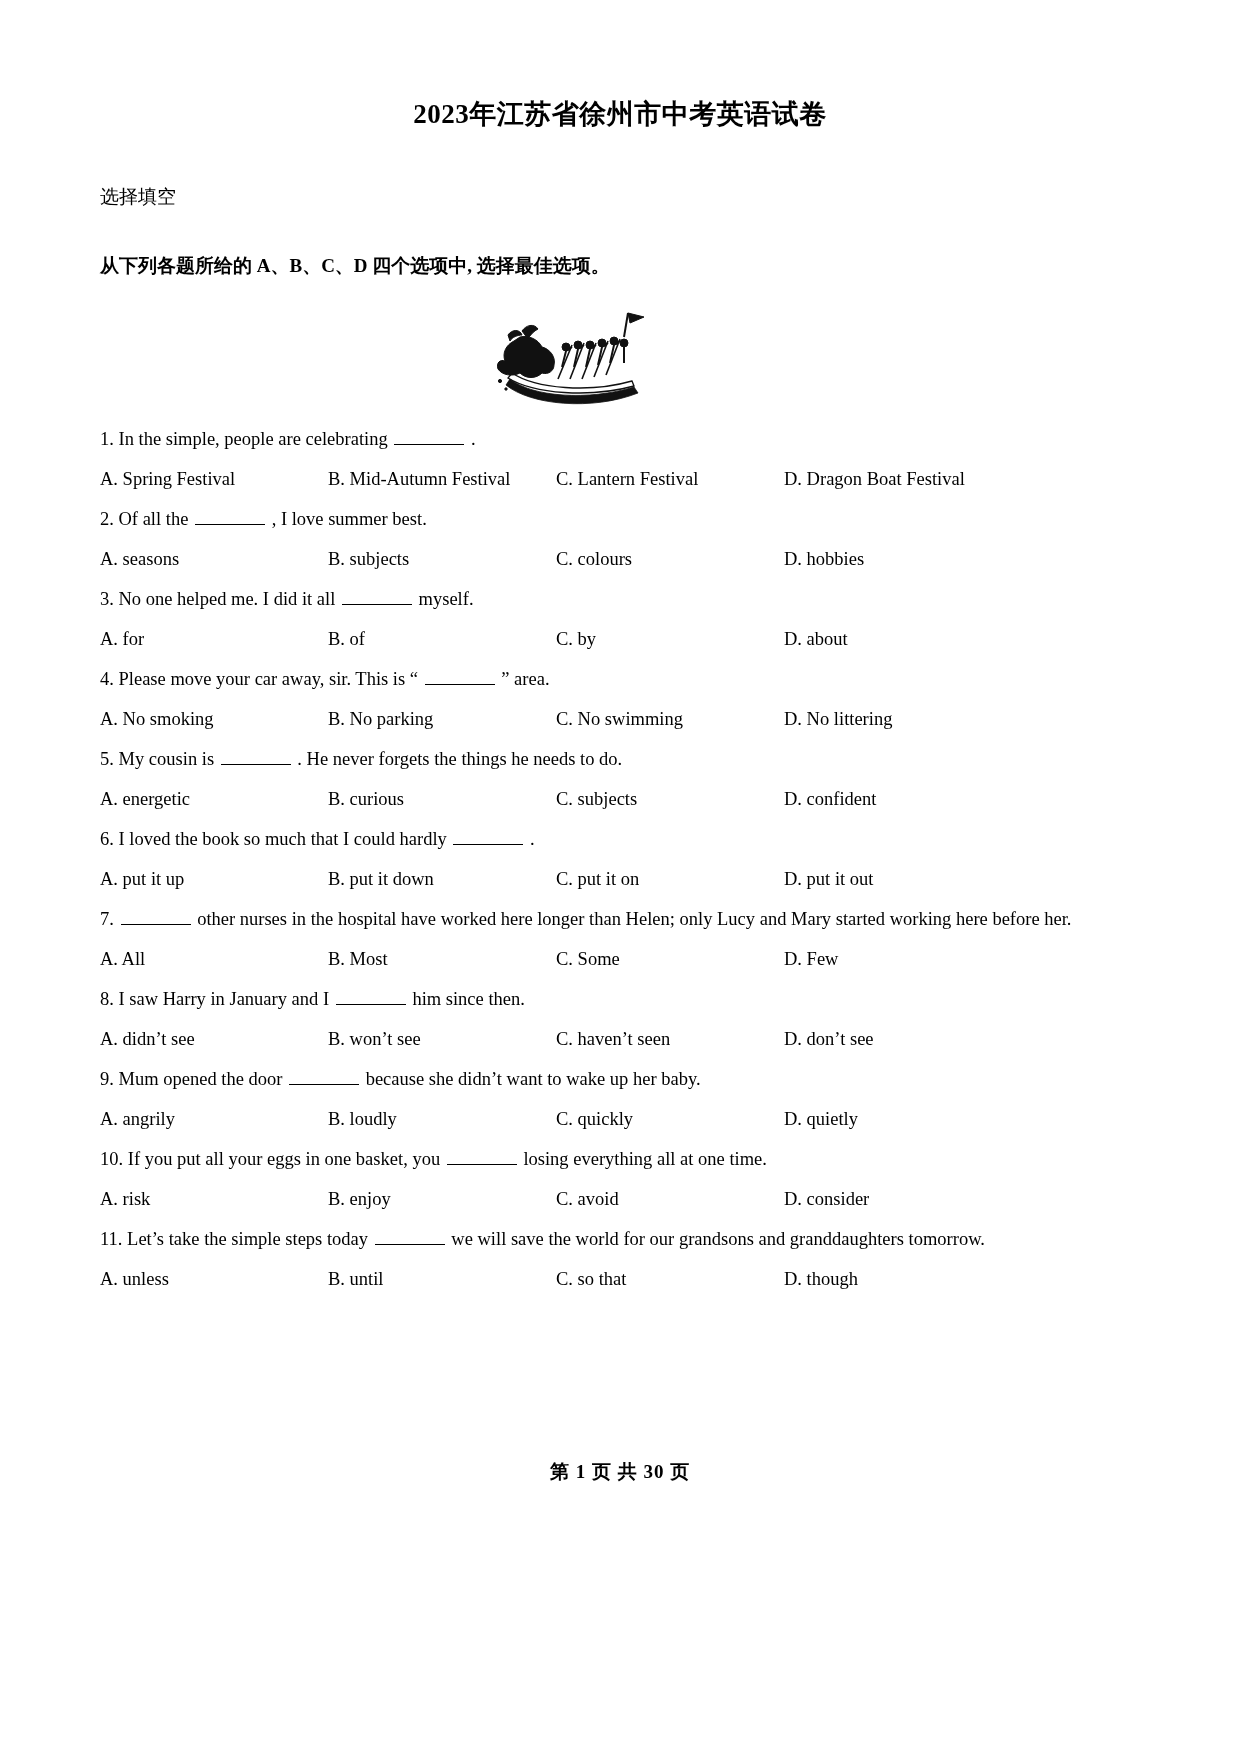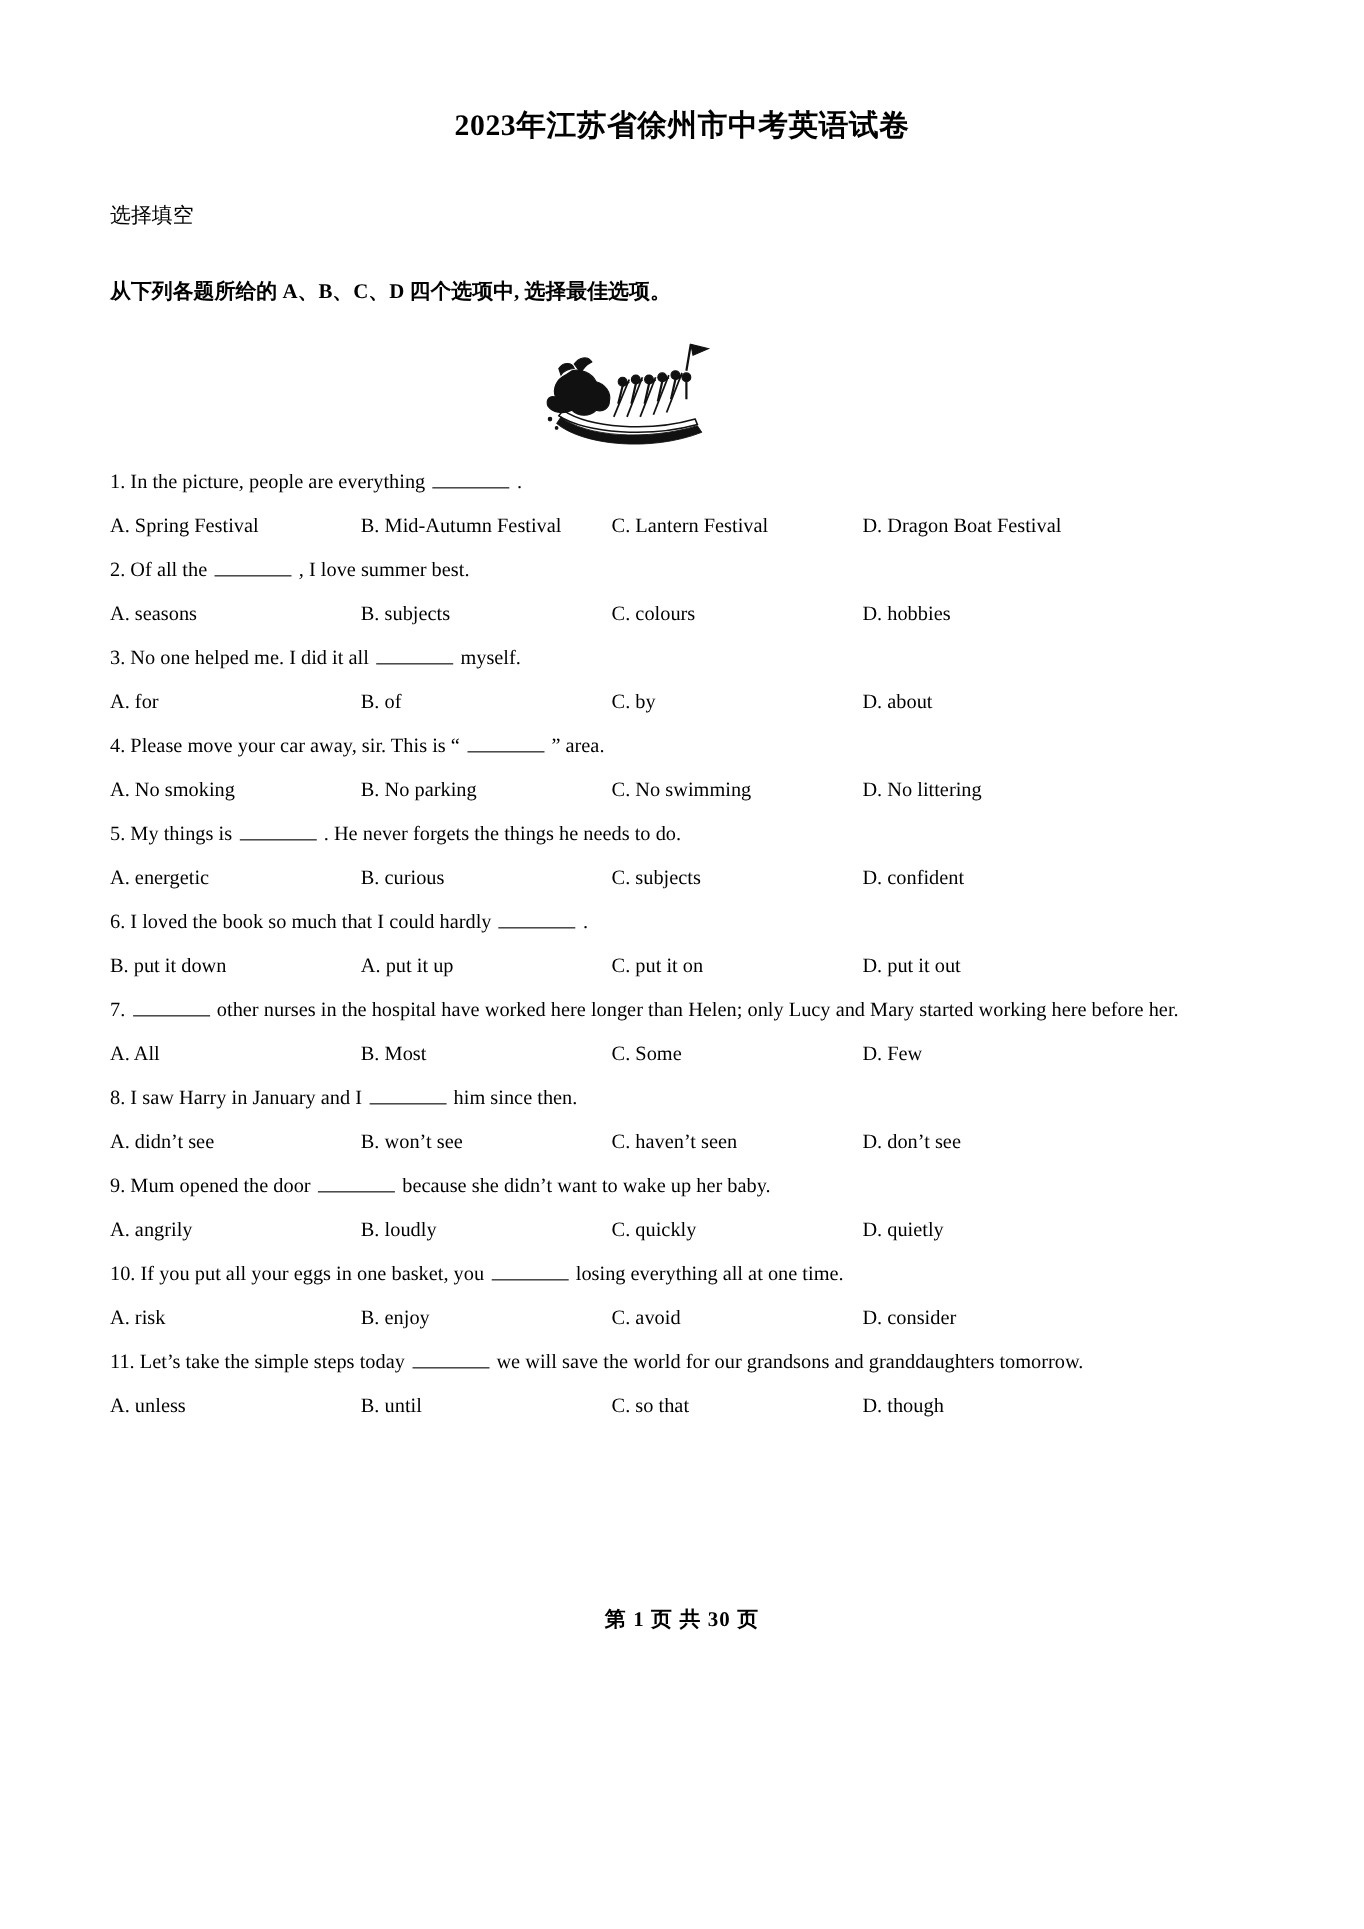--- a/index.html
+++ b/index.html
@@ -152,21 +152,21 @@
         <path d="M132 36 L136 12" stroke-width="2" fill="none"></path>
         <path d="M136 12 L152 16 L138 22 Z"></path>
         <circle cx="132" cy="42" r="4"></circle>
         <path d="M132 46 L132 62" stroke-width="2" fill="none"></path>
       </g>
     </svg>
   </div>
 
   <div id="questions">
       <div class="q-block">
-        <p class="q-stem"><span>1.</span> <span>In the picture, people are everything</span> <span class="blank"></span> <span>.</span></p>
+        <p class="q-stem"><span>1.</span> <span>In the simple, people are celebrating</span> <span class="blank"></span> <span>.</span></p>
         <div class="opts">
           <span class="opt">A. Spring Festival</span>
           <span class="opt">B. Mid-Autumn Festival</span>
           <span class="opt">C. Lantern Festival</span>
           <span class="opt">D. Dragon Boat Festival</span>
         </div>
       </div>
       <div class="q-block">
         <p class="q-stem"><span>2.</span> <span>Of all the</span> <span class="blank"></span> <span>, I love summer best.</span></p>
         <div class="opts">
@@ -188,33 +188,33 @@
       <div class="q-block">
         <p class="q-stem"><span>4.</span> <span>Please move your car away, sir. This is “</span> <span class="blank"></span> <span>” area.</span></p>
         <div class="opts">
           <span class="opt">A. No smoking</span>
           <span class="opt">B. No parking</span>
           <span class="opt">C. No swimming</span>
           <span class="opt">D. No littering</span>
         </div>
       </div>
       <div class="q-block">
-        <p class="q-stem"><span>5.</span> <span>My things is</span> <span class="blank"></span> <span>. He never forgets the things he needs to do.</span></p>
+        <p class="q-stem"><span>5.</span> <span>My cousin is</span> <span class="blank"></span> <span>. He never forgets the things he needs to do.</span></p>
         <div class="opts">
           <span class="opt">A. energetic</span>
           <span class="opt">B. curious</span>
           <span class="opt">C. subjects</span>
           <span class="opt">D. confident</span>
         </div>
       </div>
       <div class="q-block">
         <p class="q-stem"><span>6.</span> <span>I loved the book so much that I could hardly</span> <span class="blank"></span> <span>.</span></p>
         <div class="opts">
+          <span class="opt">A. put it up</span>
           <span class="opt">B. put it down</span>
-          <span class="opt">A. put it up</span>
           <span class="opt">C. put it on</span>
           <span class="opt">D. put it out</span>
         </div>
       </div>
       <div class="q-block">
         <p class="q-stem"><span>7.</span> <span class="blank"></span> <span>other nurses in the hospital have worked here longer than Helen; only Lucy and Mary started working here before her.</span></p>
         <div class="opts">
           <span class="opt">A. All</span>
           <span class="opt">B. Most</span>
           <span class="opt">C. Some</span>

